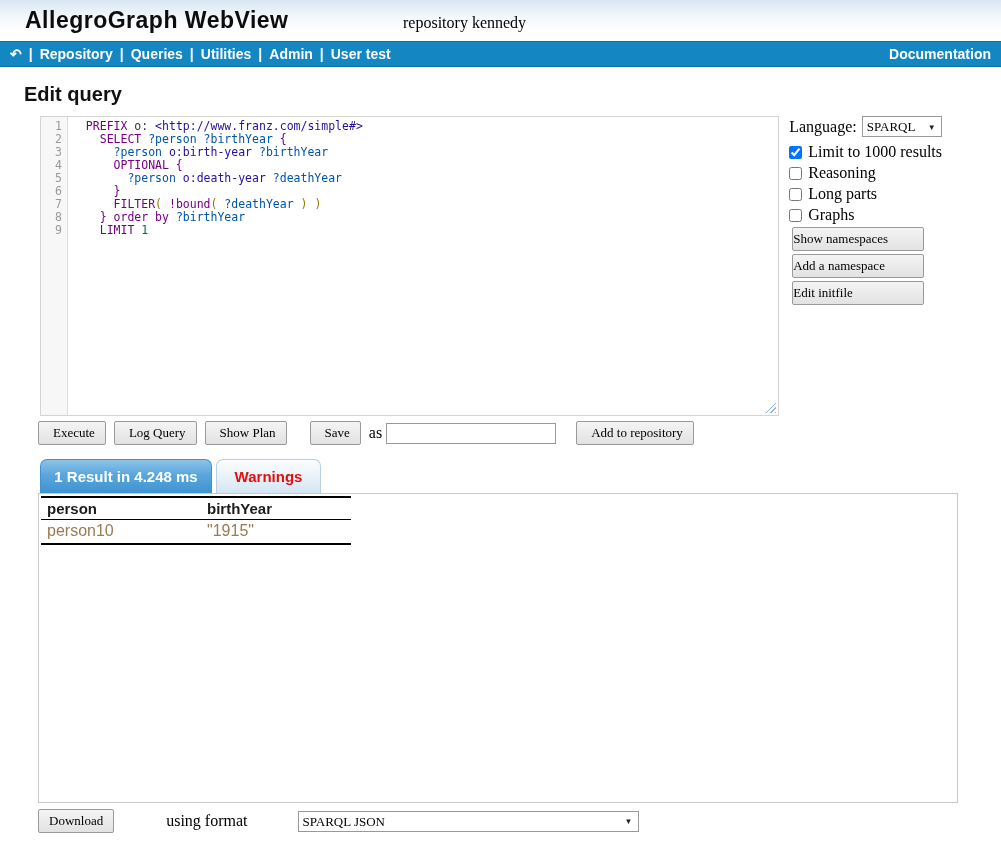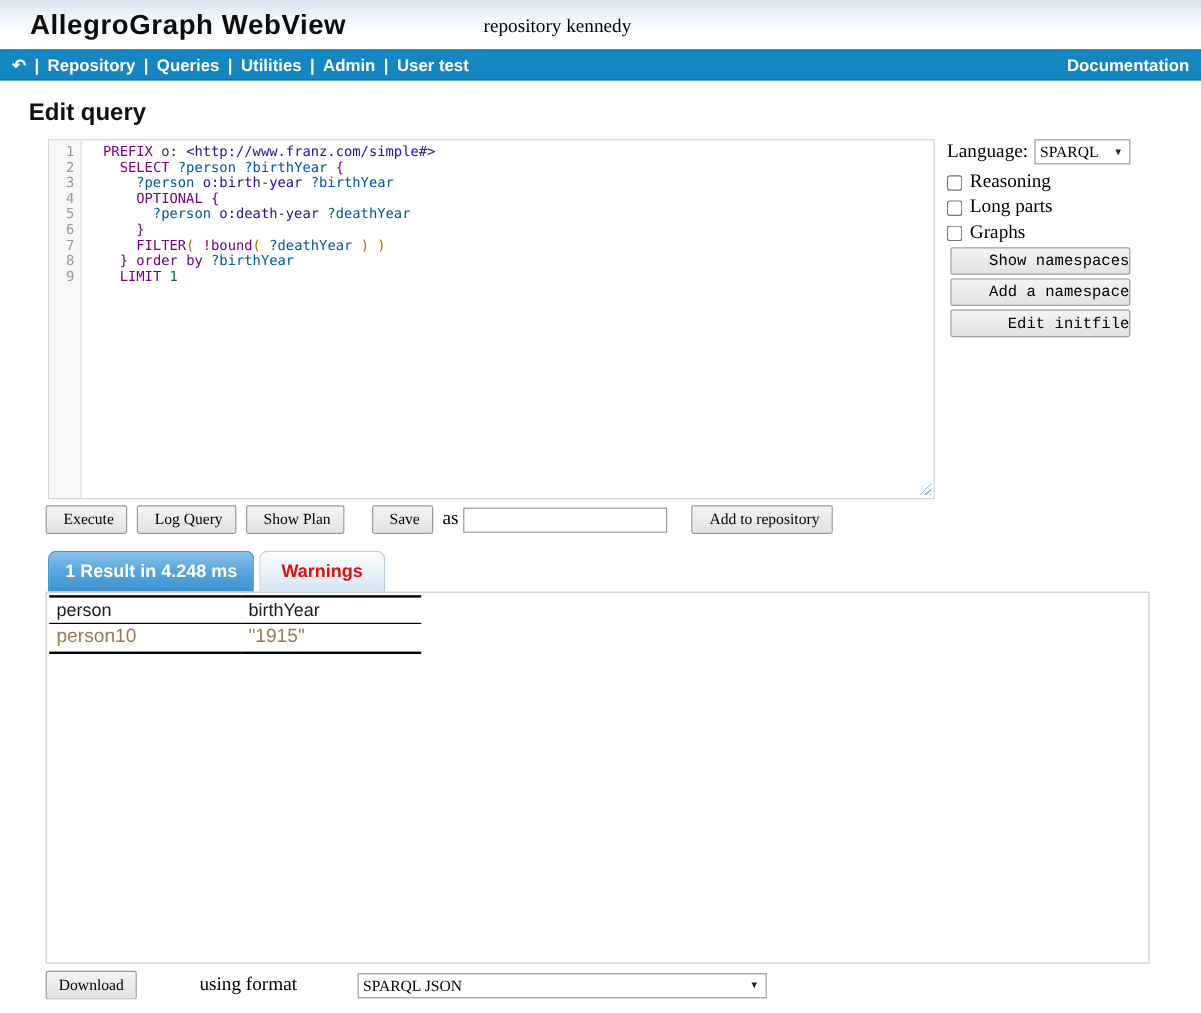--- a/index.html
+++ b/index.html
@@ -79,24 +79,24 @@
   select {
     appearance: none; -webkit-appearance: none;
     font-family: "Liberation Serif", serif; font-size: 13px;
     border: 1px solid #999; background: #fff; border-radius: 0;
     padding: 2px 20px 2px 4px; height: 21px;
   }
   .lang-select { width: 80px; }
   .check-row { display: flex; align-items: center; gap: 6px; margin: 3px 0; }
   .check-row input { width: 13px; height: 13px; }
   .opt-button {
-    display: block; width: 150px; margin: 3px 0 0 3px; padding: 3px 0;
-    font-family: Liberation Mono, monospace; font-size: 13px;
+    display: block; width: 132px; margin: 3px 0 0 3px; padding: 3px 0;
+    font-family: Liberation Serif, serif; font-size: 13px;
     background: linear-gradient(to bottom, #f4f4f4, #e2e2e2);
-    border: 1px solid #9a9a9a; border-radius: 2px; cursor: pointer; text-align: right;
+    border: 1px solid #9a9a9a; border-radius: 2px; cursor: pointer; text-align: left;
   }
   .permalink-row { display: flex; align-items: center; gap: 3px; margin-top: 6px; cursor: pointer; }
   .permalink-text { color: #2c3f66; font-size: 16px; }
 
   
   .actions-row { display: flex; align-items: center; margin: 5px 0 0 38px; font-size: 16px; }
   .ui-button {
     font-family: "Liberation Serif", serif; font-size: 13px;
     background: linear-gradient(to bottom, #f4f4f4, #e2e2e2);
     border: 1px solid #9a9a9a; border-radius: 2px;
@@ -133,21 +133,21 @@
   
   .results-panel {
     margin: 0 43px 0 38px; height: 310px;
     border: 1px solid #c9c9c9; background: #fff; padding: 2px 0 0 2px;
   }
   .results-table { border-collapse: collapse; width: 310px; }
   .results-table thead tr { border-top: 2px solid #000; border-bottom: 1px solid #000; }
   .results-table tbody tr { border-bottom: 2px solid #000; }
   .results-table th {
     text-align: left; font-family: "Liberation Sans", sans-serif;
-    font-weight: normal; font-size: 15px; color: #1c1c1c; padding: 2px 4px 2px 6px;
+    font-weight: bold; font-size: 15px; color: #1c1c1c; padding: 2px 4px 2px 6px;
   }
   .results-table td {
     font-family: "Liberation Sans", sans-serif; font-size: 16px;
     color: #9a7a52; padding: 2px 4px 3px 6px;
   }
   .col-person { width: 160px; }
 
   
   .download-row { display: flex; align-items: center; margin: 6px 0 0 38px; font-size: 16px; gap: 44px; }
   .format-label { margin: 0 6px 0 8px; }
@@ -202,20 +202,24 @@
     <div class="lang-row">
       <span>Language:</span>
       <span class="select-wrap">
         <select class="lang-select">
           <option>SPARQL</option>
         </select>
       </span>
     </div>
 
     <label class="check-row">
+      <input type="checkbox" checked="" style="">
+      <span>Limit to 1000 results</span>
+    </label>
+    <label class="check-row">
       <input type="checkbox" style="">
       <span>Reasoning</span>
     </label>
     <label class="check-row">
       <input type="checkbox" style="">
       <span>Long parts</span>
     </label>
     <label class="check-row">
       <input type="checkbox" style="">
       <span>Graphs</span>

